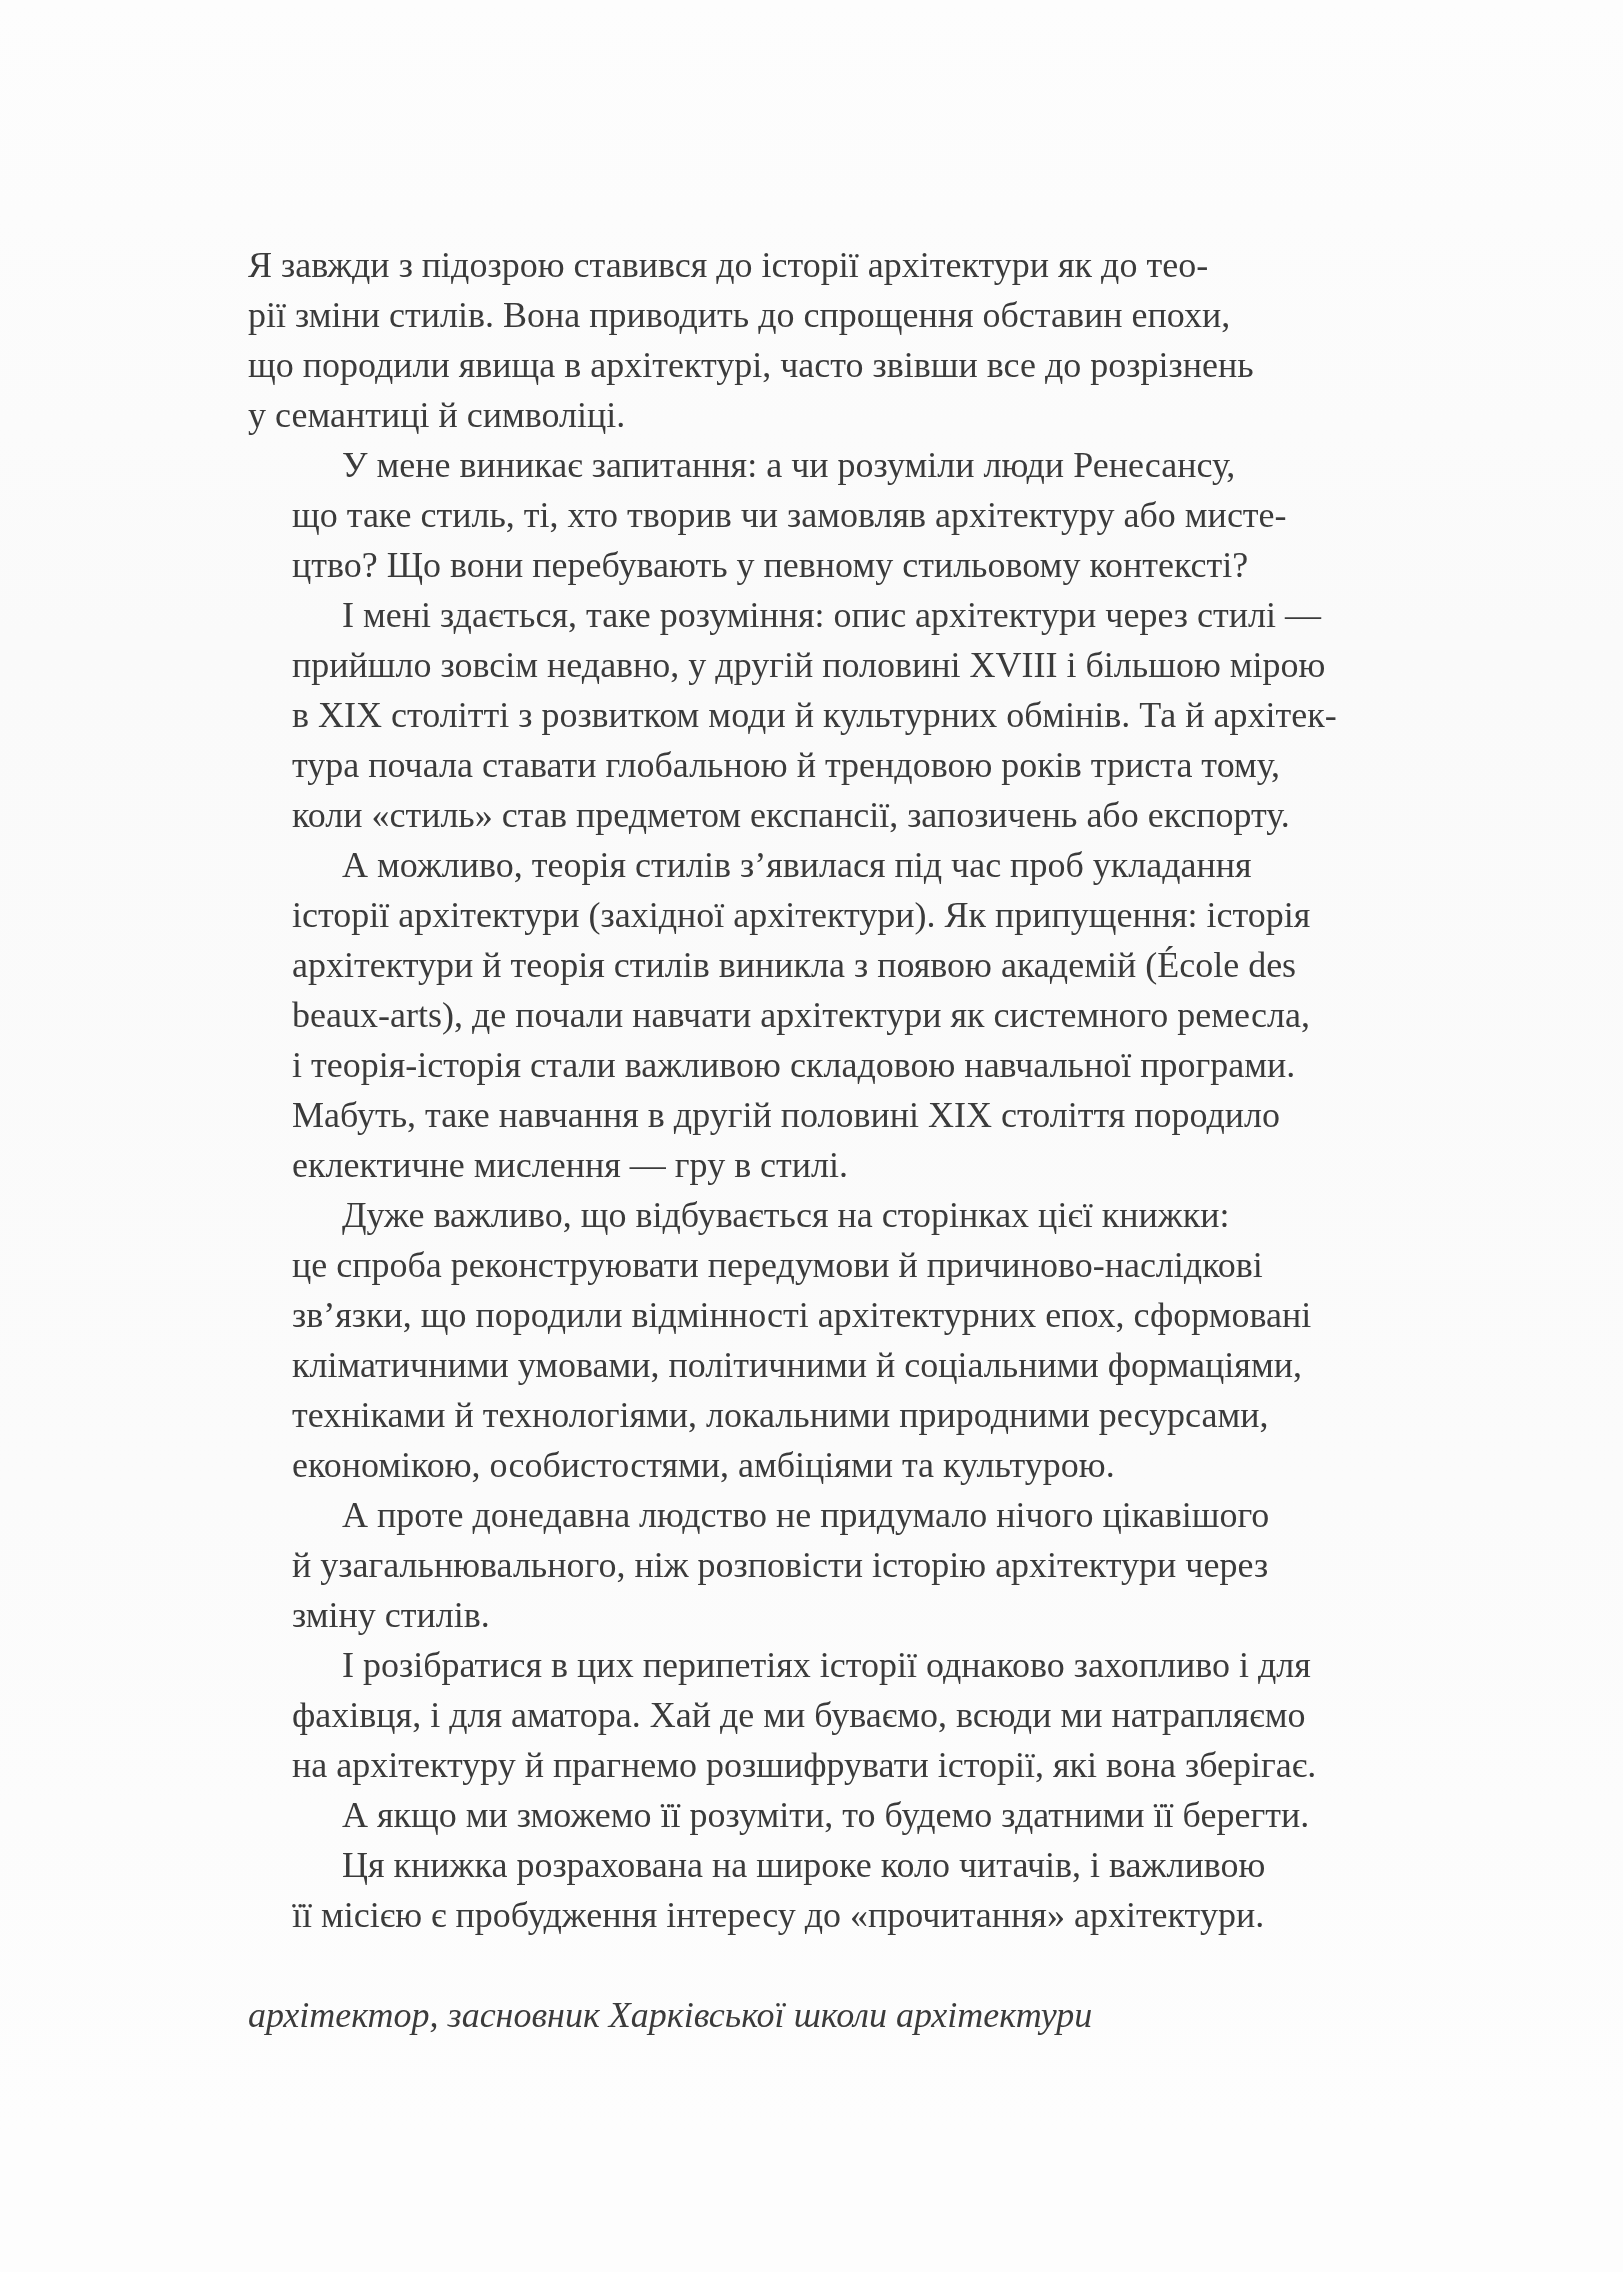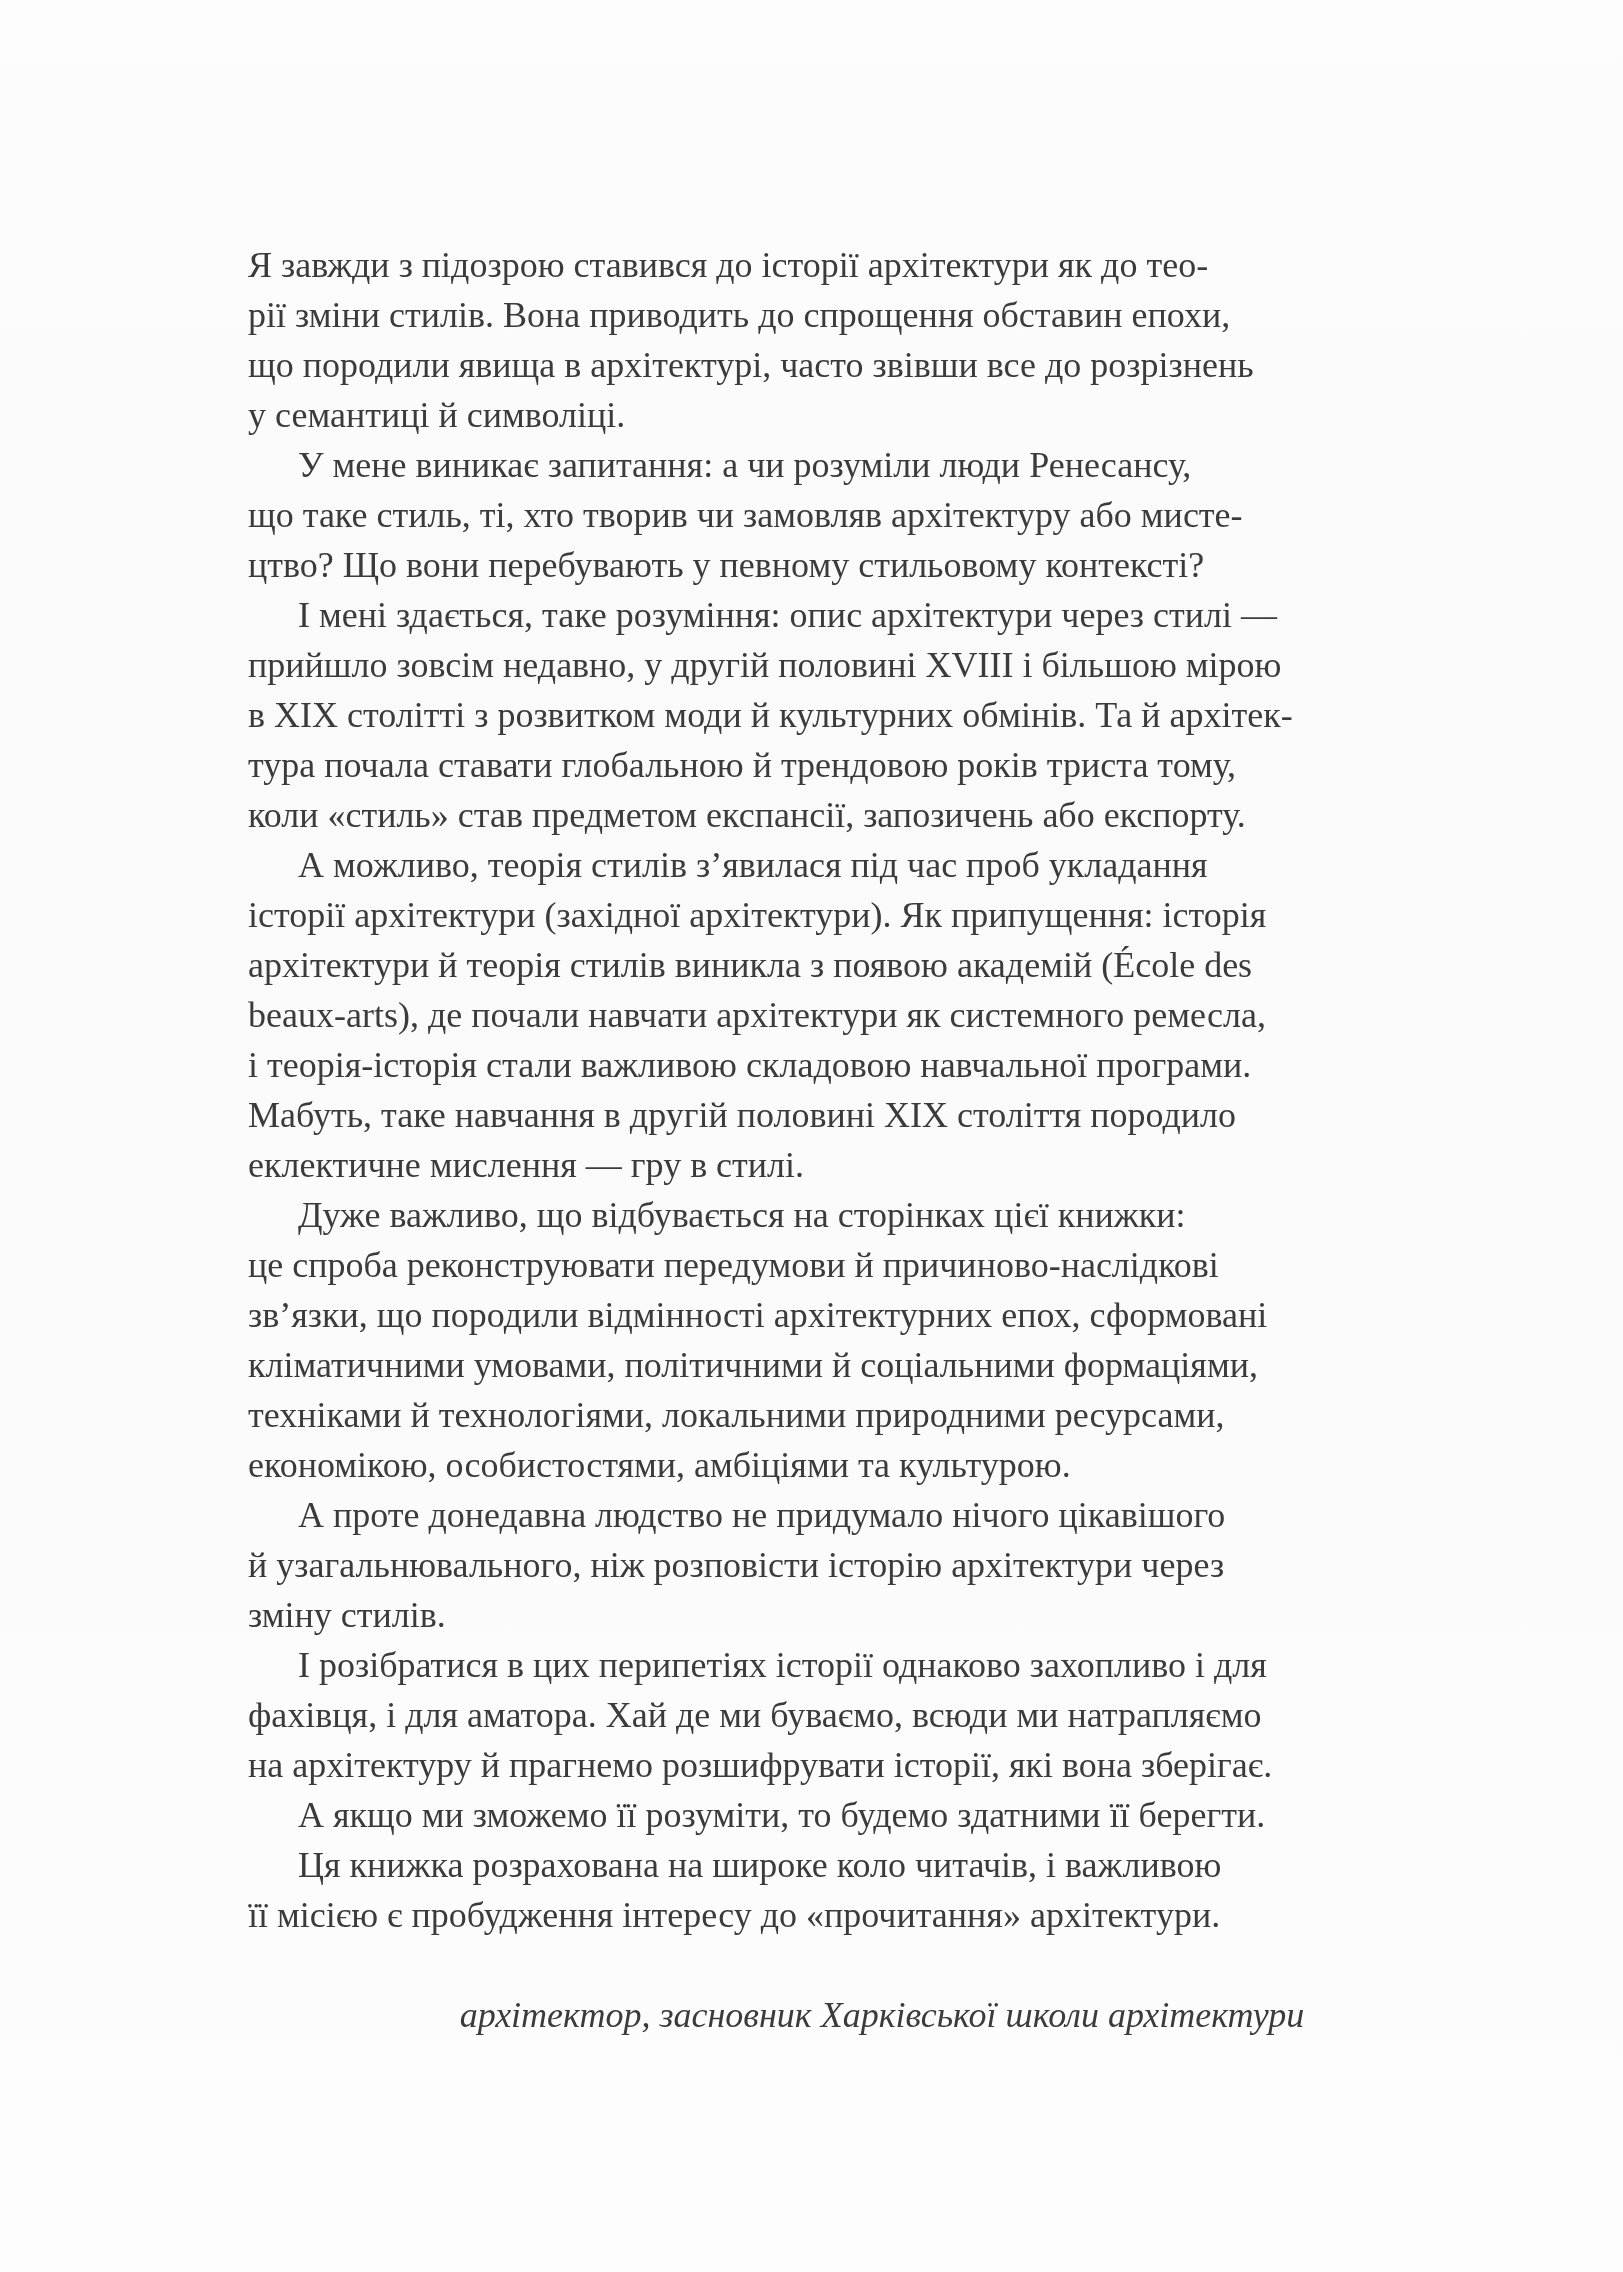--- a/index.html
+++ b/index.html
@@ -27,30 +27,30 @@
     line-height: 50px;
     color: #3b3b3b;
     white-space: nowrap;
   }
   .text-block p {
     margin: 0;
     padding: 0;
   }
   .text-block p.indented {
     text-indent: 50px;
+    margin-left: 44px;
   }
   .signature {
     margin-top: 50px;
   }
   .signature .sig-name {
     font-style: normal;
   }
   .signature .sig-title {
     font-style: italic;
-    text-align: center;
   }
 </style>
 </head>
 <body>
 
 <main class="page">
   <div class="text-block">
     <div id="paragraphs">
         <p>Я завжди з підозрою ставився до історії архітектури як до тео-<br>рії зміни стилів. Вона приводить до спрощення обставин епохи,<br>що породили явища в архітектурі, часто звівши все до розрізнень<br>у семантиці й символіці.</p>
         <p class="indented">У мене виникає запитання: а чи розуміли люди Ренесансу,<br>що таке стиль, ті, хто творив чи замовляв архітектуру або мисте-<br>цтво? Що вони перебувають у певному стильовому контексті?</p>

